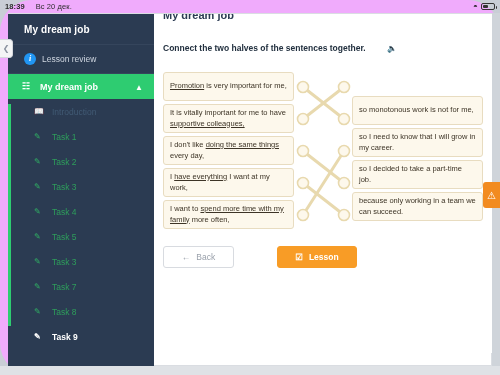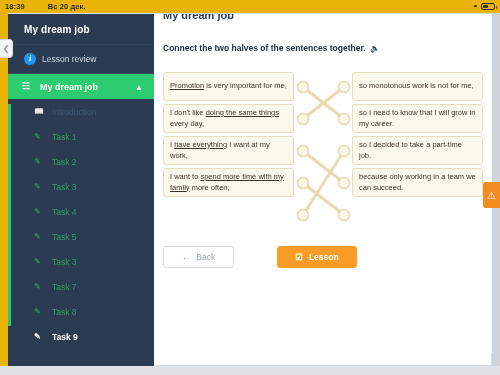--- a/index.html
+++ b/index.html
@@ -6,34 +6,35 @@
   html, body {
     width: 500px; height: 375px;
     overflow: hidden;
     background: #c9ced6;
     font-family: "Liberation Sans", sans-serif;
   }
 
   #screen {
     position: relative;
     width: 500px; height: 375px;
-    background: #eab308;
+    background: #f0abfc;
+    border-radius: 32px;
   }
 
   
   #statusbar {
     position: absolute; left: 0; top: 0;
     width: 500px; height: 13px;
     display: flex; align-items: center;
     padding: 0 5px;
     font-size: 7.5px; color: #2c2c2c;
     letter-spacing: .1px;
   }
   #statusbar .clock { font-weight: 700; }
-  #statusbar .date { margin-left: 23px; font-weight: 700; }
+  #statusbar .date { margin-left: 11px; font-weight: 400; }
   #statusbar .spacer { flex: 1; }
   #statusbar .sysicons { display: flex; align-items: center; gap: 3px; }
   .wifi-glyph { font-size: 8px; color: #222; line-height: 1; }
   .battery {
     width: 14px; height: 7px;
     border: 1px solid #333; border-radius: 2px;
     position: relative; display: inline-block;
   }
   .battery::after {
     content: ""; position: absolute; right: -3px; top: 2px;
@@ -161,31 +162,31 @@
     background: #ffffff;
     overflow: hidden;
   }
   #page-title {
     position: absolute; left: 9px; top: -5px;
     font-size: 11px; font-weight: 700; color: #2b3b52;
   }
   #instruction {
     position: absolute; left: 9px; top: 29px;
     font-size: 8.5px; font-weight: 700; color: #22303f;
-    display: flex; align-items: center; gap: 5px;
+    display: flex; align-items: center; gap: 22px;
   }
   .speaker-ic { font-size: 8px; color: #2b3b52; }
 
   #matchwrap {
     position: absolute; left: 9px; top: 58px;
     width: 320px; height: 160px; padding-left: 39px;
   }
   .col { position: absolute; top: 0; width: 131px; }
   .col-left { left: 0; }
-  .col-right { left: 189px; }
+  .col-right { left: 189px; margin-top: 24px; }
 
   .card {
     background: #fdf8ec;
     border: 1px solid #e8dcc0;
     border-radius: 3px;
     padding: 4px 6px;
     font-size: 7.5px;
     line-height: 1.45;
     color: #3d3426;
     height: 29px;
@@ -379,20 +380,23 @@
           <circle cx="181" cy="111" r="5.5"></circle>
           <circle cx="181" cy="143" r="5.5"></circle>
         </g>
       </svg>
 
       <div class="col col-left">
         <div class="card">
           <span><u>Promotion</u> is very important for me,</span>
         </div>
         <div class="card">
+          <span>It is vitally important for me to have <u>supportive colleagues,</u></span>
+        </div>
+        <div class="card">
           <span>I don't like <u>doing the same things</u> every day,</span>
         </div>
         <div class="card">
           <span>I <u>have everything</u> I want at my work,</span>
         </div>
         <div class="card">
           <span>I want to <u>spend more time with my family</u> more often,</span>
         </div>
       </div>
 

